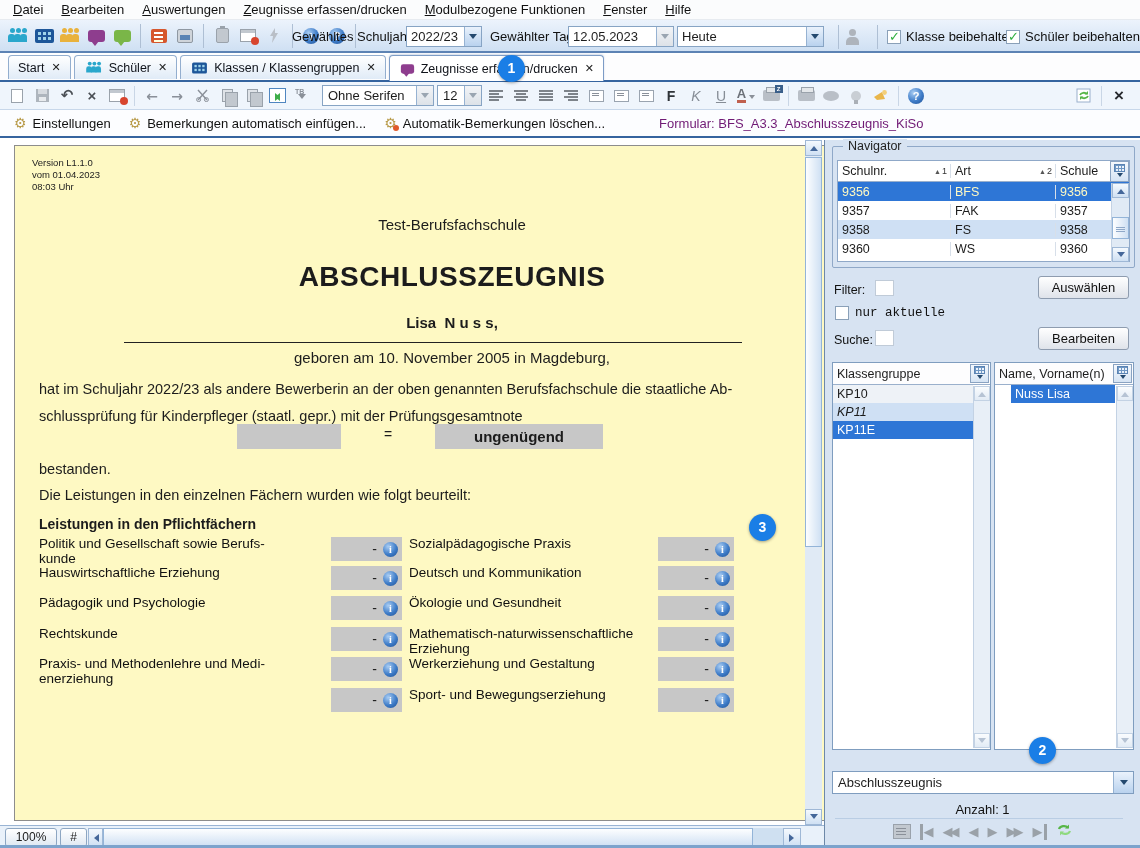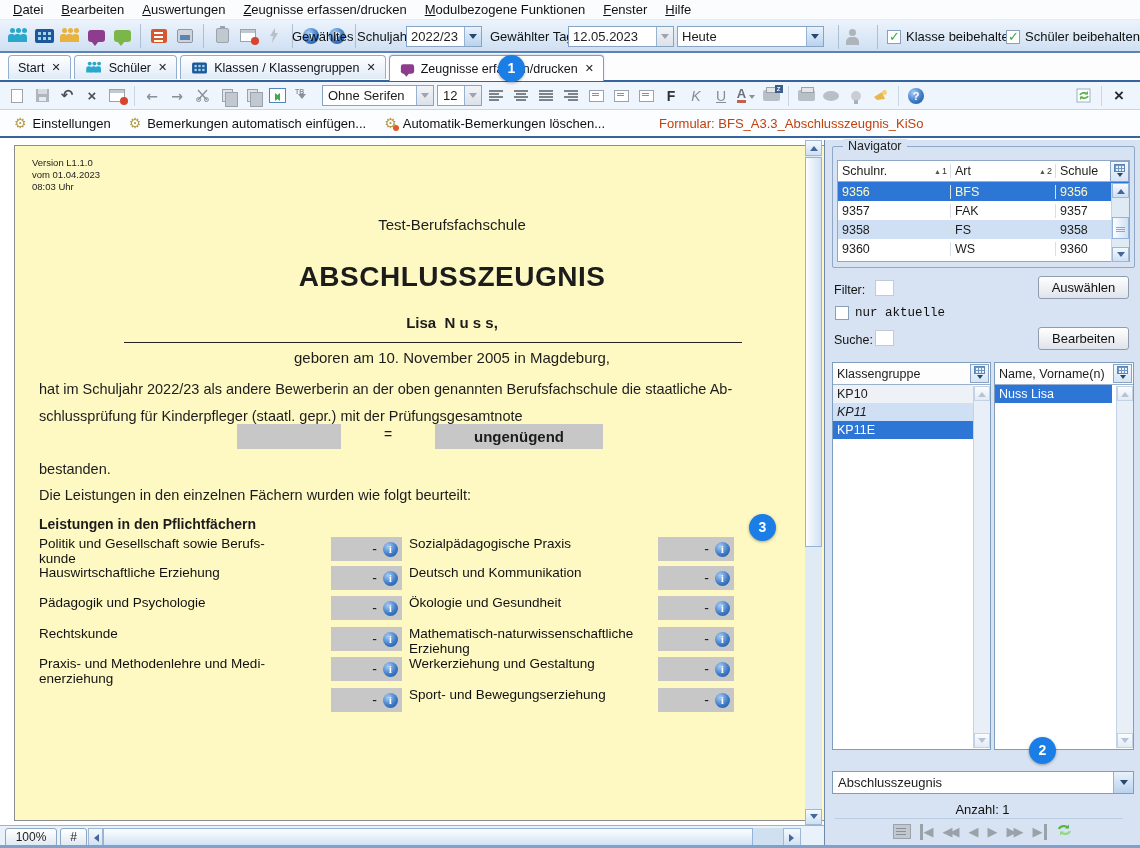--- a/index.html
+++ b/index.html
@@ -130,21 +130,21 @@
              border-bottom:1px solid #c7d7ea;display:flex;align-items:center;gap:3px;padding:0 6px;}
   .fbtn{display:flex;align-items:center;justify-content:center;min-width:22px;height:22px;}
   .fsep{width:1px;height:20px;background:#c9d6e6;margin:0 3px;}
   .combo{background:#fff;border:1px solid #87a4c4;height:21px;display:flex;align-items:center;}
   .combo .val{padding:0 5px;font-size:13px;white-space:nowrap;flex:1;}
 
   
   #actionbar{position:absolute;left:0;top:110px;width:1140px;height:28px;background:#fcfdff;
              border-bottom:2px solid #35649f;display:flex;align-items:center;padding-left:8px;gap:6px;}
   .act{display:flex;align-items:center;gap:6px;padding:2px 6px;font-size:13px;color:#111;}
-  #formlabel{margin-left:42px;font-size:13px;color:#c2410c;}
+  #formlabel{margin-left:42px;font-size:13px;color:#701a75;}
 
   
   #docviewer{position:absolute;left:0;top:140px;width:824px;height:685px;background:#fff;}
   #page{position:absolute;left:14px;top:5px;width:876px;height:676px;border:1px solid #8d8d8d;background:#fef9c3;overflow:hidden;}
   .centered{position:absolute;left:0;width:100%;text-align:center;}
   #versioninfo{position:absolute;left:17px;top:11px;font-size:9.5px;line-height:12px;white-space:pre-line;color:#222;}
   #schoolname{top:70px;font-size:15px;}
   #doctitle{top:115px;font-size:28px;font-weight:bold;letter-spacing:.5px;}
   #studentname{top:168px;font-size:15px;font-weight:bold;white-space:pre;}
   #dochr{position:absolute;left:109px;top:196px;width:618px;height:1px;background:#222;}
@@ -704,21 +704,21 @@
           </span>
         </div>
     </div>
     <div class="listbox" style="left:169px;width:140px;">
       <div class="lhead">
         <span>Name, Vorname(n)</span>
         <span class="gridbtn">
             <span class="gridico"></span>
           </span>
         </div>
-      <div class="litem sel" style="width:117px;">Nuss Lisa</div>
+      <div class="litem sel" style="width:104px;margin-left:16px;">Nuss Lisa</div>
       <div class="lsb dis2">
         <span class="sbtn">
             <i class="tri-u"></i>
           </span>
         <span class="sbtn">
             <i class="tri-d"></i>
           </span>
         </div>
     </div>
 

